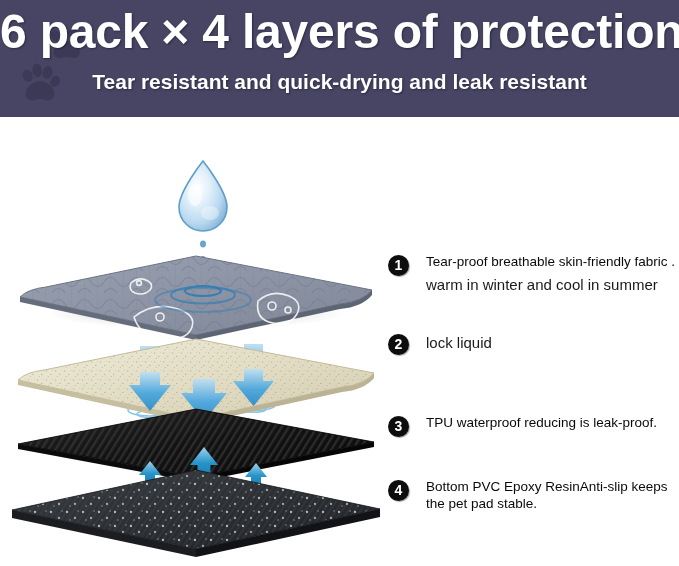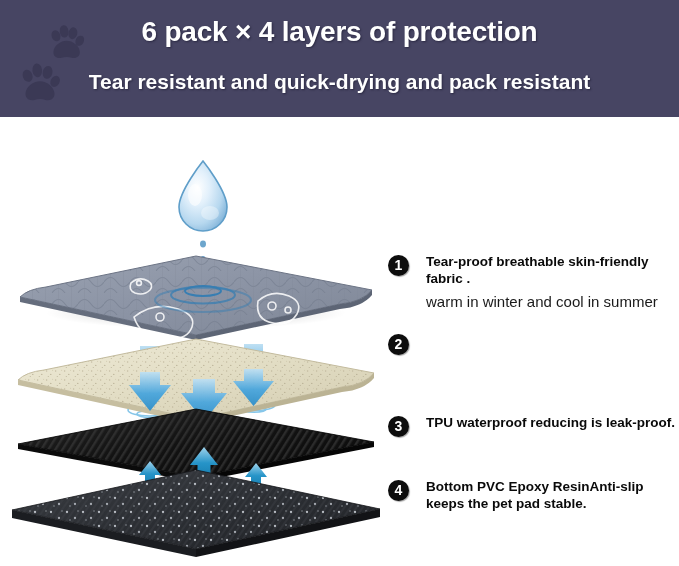--- a/index.html
+++ b/index.html
@@ -33,21 +33,21 @@
 
   .paw-left  { left: 18px;  top: 60px;  width: 44px; height: 44px; opacity: 1; }
   .paw-title { left: 46px;  top: 22px;  width: 40px; height: 40px; opacity: 1; }
 
   .header-title {
     position: absolute;
     left: 0; top: 10px;
     width: 679px;
     text-align: center;
     color: #ffffff;
-    font-size: 28px;
+    font-size: 48px;
     font-weight: bold;
     letter-spacing: -0.2px;
     line-height: 44px;
     text-shadow: 1px 1px 2px rgba(20,18,40,0.55);
     white-space: nowrap;
   }
   .header-subtitle {
     position: absolute;
     left: 0; top: 68px;
     width: 679px;
@@ -98,21 +98,21 @@
   }
   .feature-body {
     position: absolute;
     left: 40px;
     top: -2px;
     width: 250px;
   }
   .feature-title {
     color: #0a0a0a;
     font-size: 13.5px;
-    font-weight: bold;
+    font-weight: normal;
     line-height: 17px;
     margin: 0;
   }
   .feature-sub {
     color: #1a1a1a;
     font-size: 15px;
     font-weight: normal;
     line-height: 16px;
     margin: 7px 0 0 0;
   }
@@ -147,21 +147,21 @@
       <g fill="#3b3955">
         <ellipse cx="14" cy="23" rx="7" ry="9" transform="rotate(-20 14 23)"></ellipse>
         <ellipse cx="28" cy="15" rx="7" ry="10" transform="rotate(-7 28 15)"></ellipse>
         <ellipse cx="43" cy="18" rx="7" ry="9.5" transform="rotate(12 43 18)"></ellipse>
         <ellipse cx="54" cy="31" rx="6.5" ry="8.5" transform="rotate(28 54 31)"></ellipse>
         <path d="M32 31c10 0 20 8 21 17 1 8-6 12-13 10-5-1.5-11-1.5-16 0-7 2-14-2-13-10 1-9 11-17 21-17z"></path>
       </g>
     </svg>
   </div>
 
-  <div class="header-subtitle">Tear resistant and quick-drying and pack resistant</div>
+  <div class="header-subtitle">Tear resistant and quick-drying and leak resistant</div>
 </div>
 
 <div class="illustration">
   <svg viewBox="0 0 395 449" width="395" height="449" aria-hidden="true">
     <defs>
 
       <radialGradient id="dropGrad" cx="38%" cy="38%" r="72%">
         <stop offset="0%" stop-color="#ffffff"></stop>
         <stop offset="35%" stop-color="#e2f0fb"></stop>
         <stop offset="72%" stop-color="#b7d8ef"></stop>
@@ -336,20 +336,21 @@
     <div class="feature-badge">1</div>
     <div class="feature-body">
       <p class="feature-title">Tear-proof breathable skin-friendly fabric .</p>
       <p class="feature-sub">warm in winter and cool in summer</p>
     </div>
   </div>
 
   <div class="feature f2">
     <div class="feature-badge">2</div>
     <div class="feature-body">
+      <p class="feature-sub tight">lock liquid</p>
     </div>
   </div>
 
   <div class="feature f3">
     <div class="feature-badge">3</div>
     <div class="feature-body">
       <p class="feature-title">TPU waterproof reducing is leak-proof.</p>
     </div>
   </div>
 

